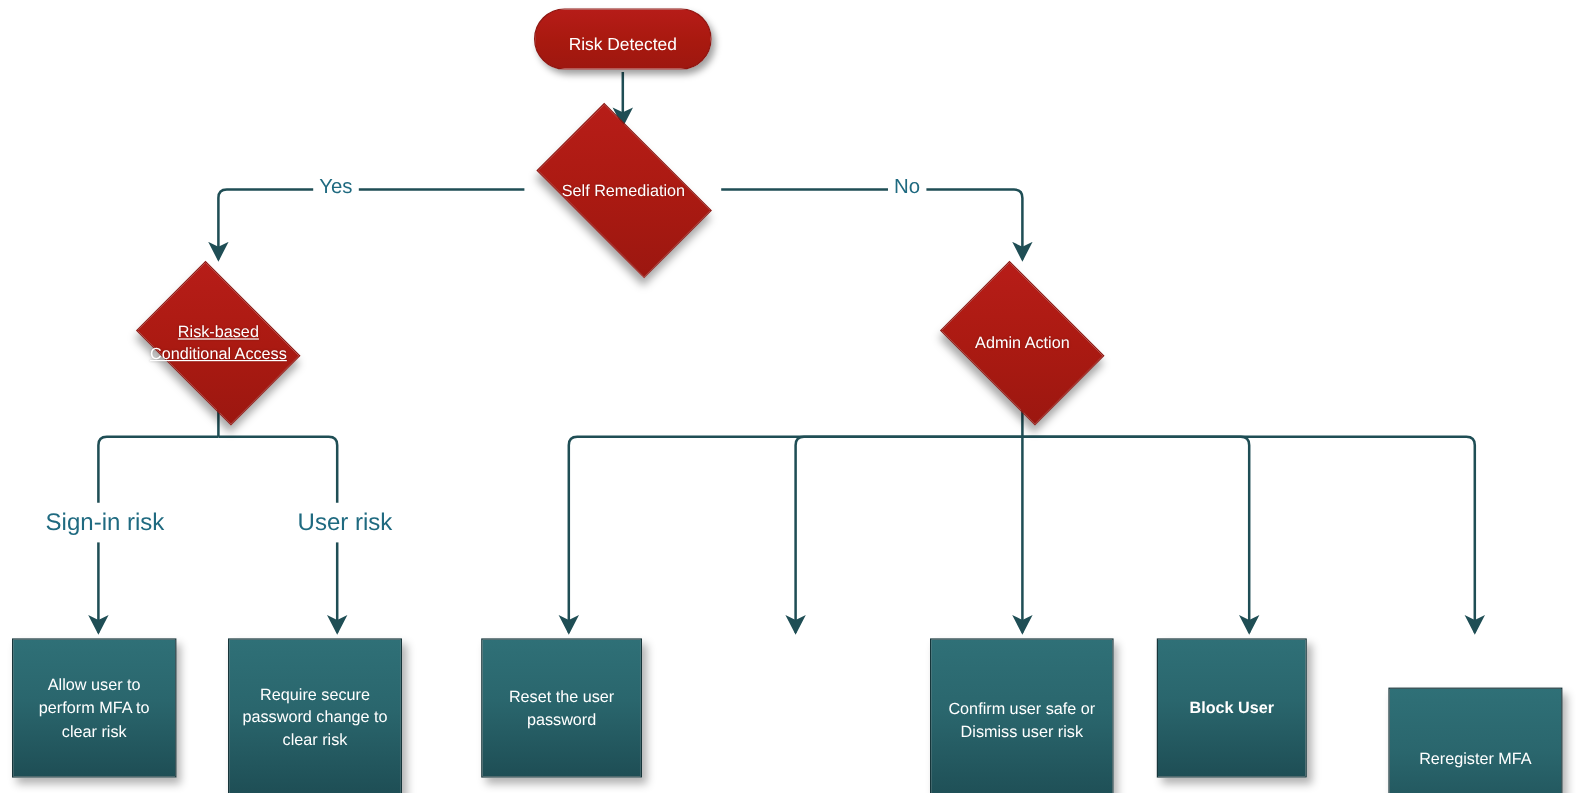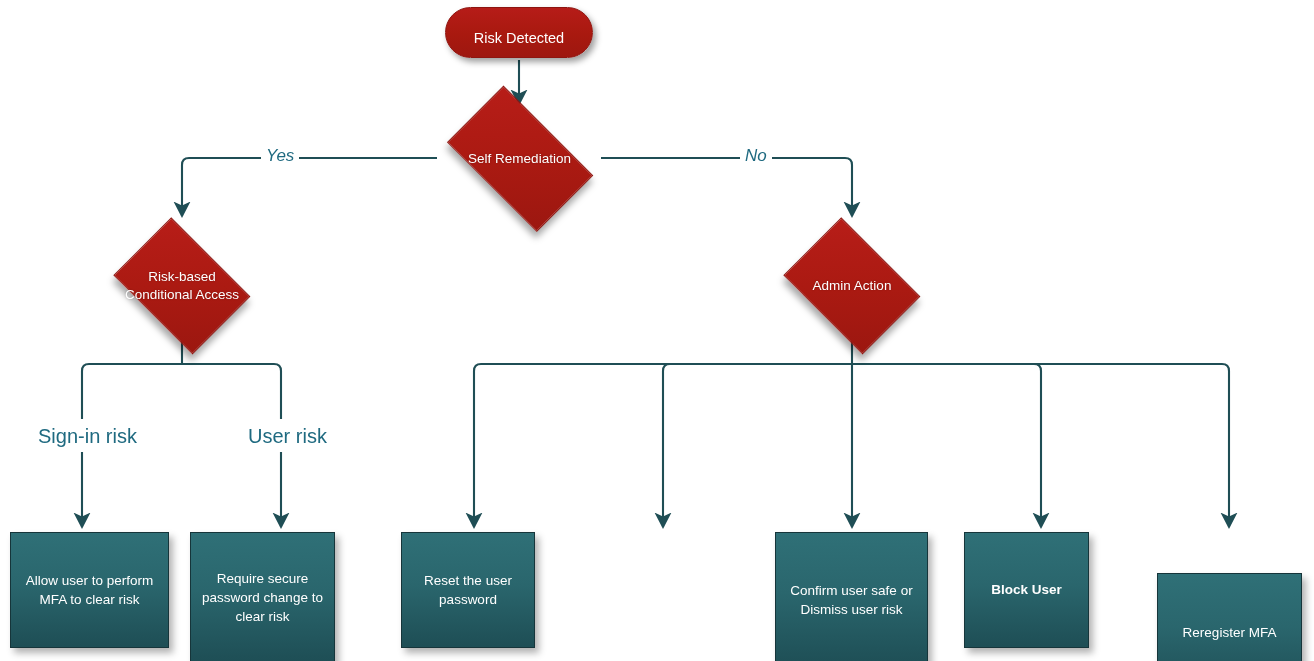--- a/index.html
+++ b/index.html
@@ -89,21 +89,21 @@
   .edge-label {
     position: absolute;
     z-index: 4;
     color: #1F6A80;
     font-size: 20px;
     background: #ffffff;
     padding: 0 5px;
     white-space: nowrap;
     line-height: 1.1;
   }
-  .edge-label.big { font-size: 17px; font-style: italic; }
+  .edge-label.big { font-size: 17px; }
 </style>
 </head>
 <body>
 
 <div id="canvas">
 
   <svg id="edges" viewBox="0 0 1314 661" width="1314" height="661" xmlns="http://www.w3.org/2000/svg">
     <defs>
       <marker id="arrow" viewBox="0 0 12 12" refX="9.2" refY="6" markerWidth="9" markerHeight="9" orient="auto-start-reverse">
         <path d="M 0 0.6 L 10.5 6 L 0 11.4 L 2.6 6 Z" fill="#1F4E55"></path>
@@ -136,39 +136,39 @@
 
   <div class="node pill" style="left:445px; top:7px; width:148px; height:51px;">
     <span class="label">Risk Detected</span>
   </div>
 
   <div class="node diamond" style="left:431px; top:103px; width:177px; height:111px;">
     <span class="dshape"></span>
     <span class="label">Self Remediation</span>
   </div>
 
-  <div class="node diamond" style="left:104px; top:229px; width:156px; height:113px;">
+  <div class="node diamond" style="left:104px; top:229px; width:156px; height:113px;text-decoration:underline;">
     <span class="dshape"></span>
     <span class="label">Risk-based Conditional Access</span>
   </div>
 
   <div class="node diamond" style="left:774px; top:229px; width:156px; height:113px;">
     <span class="dshape"></span>
     <span class="label">Admin Action</span>
   </div>
 
   <div class="edge-label big" style="left:261px; top:147px;">Yes</div>
 
   <div class="edge-label big" style="left:740px; top:147px;">No</div>
 
   <div class="edge-label" style="left:33px; top:425px;">Sign-in risk</div>
 
   <div class="edge-label" style="left:243px; top:425px;">User risk</div>
 
-  <div class="node box" style="left:10px; top:532px; width:159px; height:116px;">
+  <div class="node box" style="left:10px; top:532px; width:137px; height:116px;">
     <span class="label">Allow user to perform MFA to clear risk</span>
   </div>
 
   <div class="node box" style="left:190px; top:532px; width:145px; height:131px;">
     <span class="label">Require secure password change to clear risk</span>
   </div>
 
   <div class="node box" style="left:401px; top:532px; width:134px; height:116px;">
     <span class="label">Reset the user password</span>
   </div>

